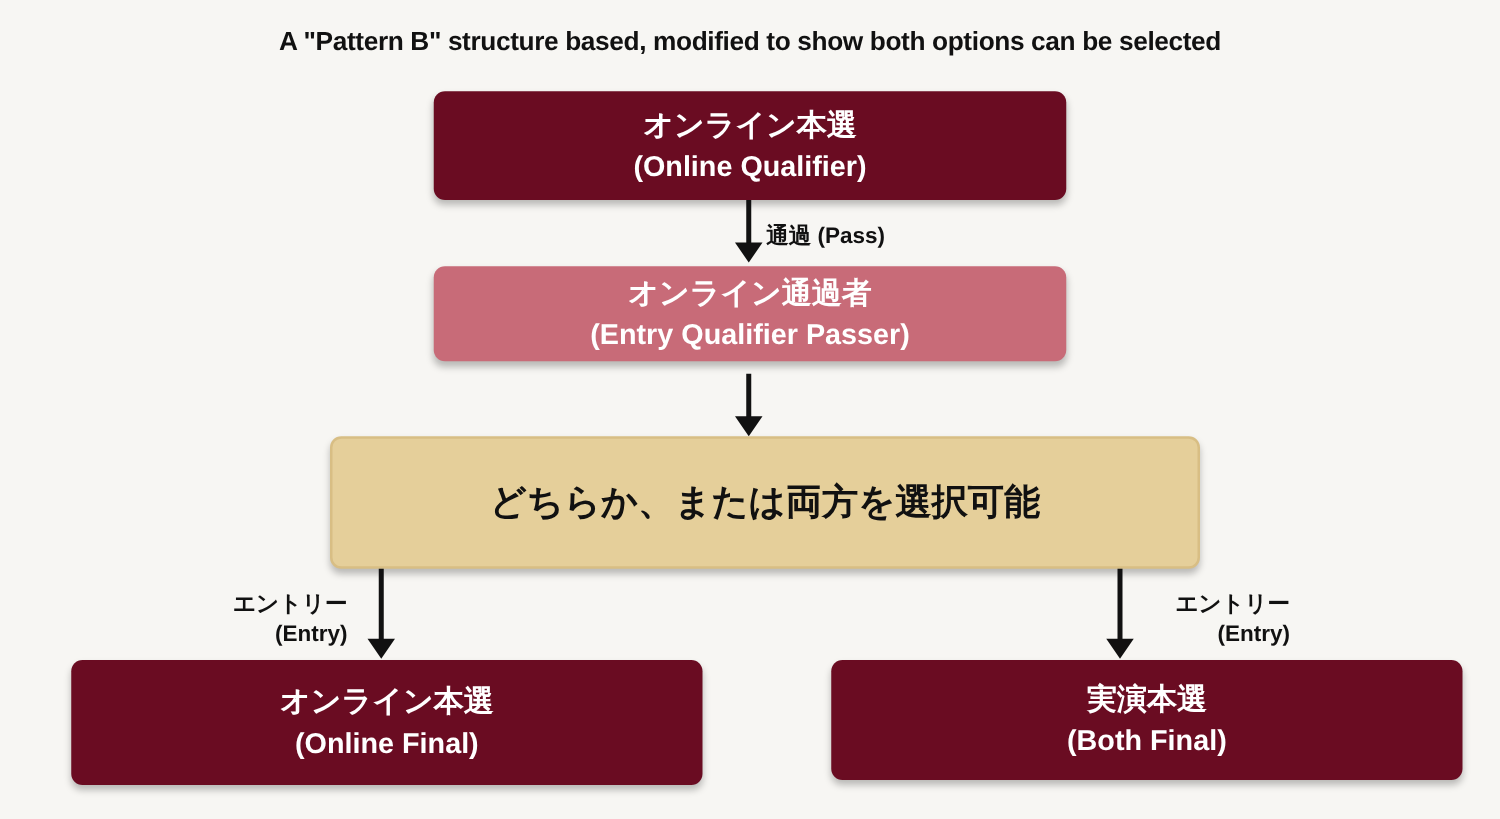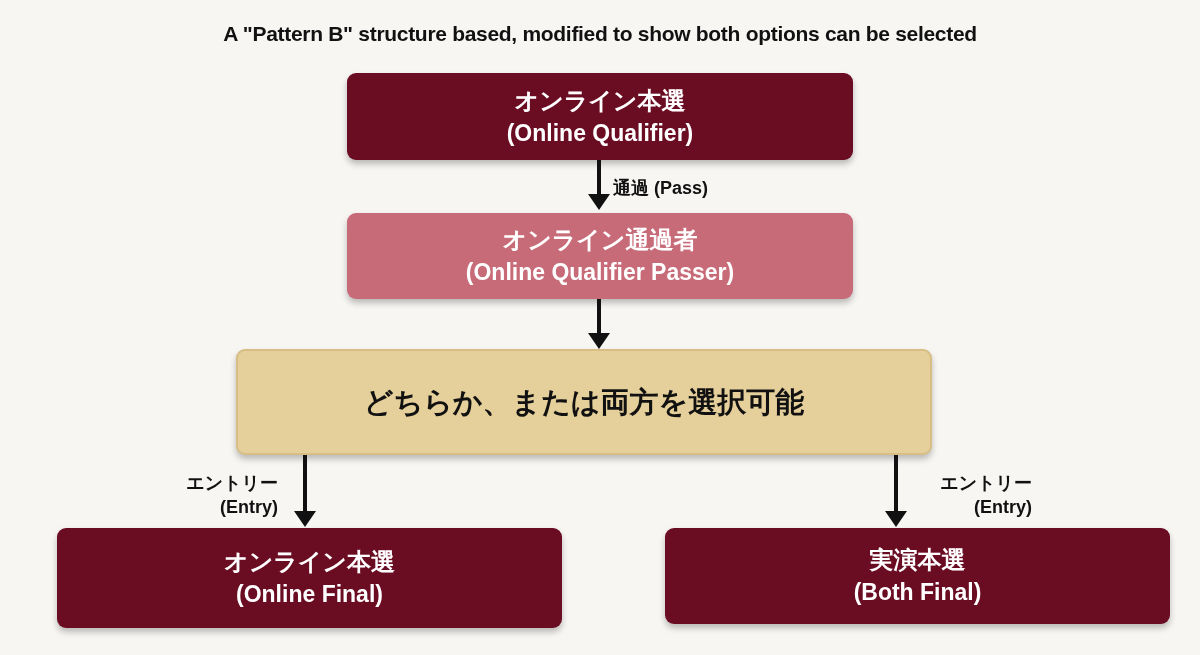--- a/index.html
+++ b/index.html
@@ -44,28 +44,28 @@
 <div class="title">A "Pattern B" structure based, modified to show both options can be selected</div>
 
 <div class="box dark" style="left:347px; top:73px; width:506px; height:87px;">
   <div class="jp">オンライン本選</div>
   <div class="en">(Online Qualifier)</div>
 </div>
 
 <div class="arrow" style="left:597px; top:160px; height:36px;"></div>
 <div class="label" style="left:596px; top:176px; text-align:center;margin-left:17px;">通過 (Pass)</div>
 
-<div class="box pink" style="left:347px; top:213px; width:506px; height:86px;">
+<div class="box pink" style="left:347px; top:213px; width:506px; height:76px;">
   <div class="jp">オンライン通過者</div>
-  <div class="en">(Online Qualifier Passer)</div>
+  <div class="en">(Entry Qualifier Passer)</div>
 </div>
 
 <div class="arrow" style="left:597px; top:299px; height:36px;"></div>
 
-<div class="box tan" style="left:236px; top:349px; width:692px; height:102px;text-align:center;">
+<div class="box tan" style="left:264px; top:349px; width:692px; height:102px;text-align:center;">
   <div class="jp">どちらか、または両方を選択可能</div>
 </div>
 
 <div class="arrow" style="left:303px; top:455px; height:58px;"></div>
 <div class="label" style="left:168px; top:471px; width:110px;">
   <div>エントリー</div>
   <div>(Entry)</div>
 </div>
 
 <div class="arrow" style="left:894px; top:455px; height:58px;"></div>

